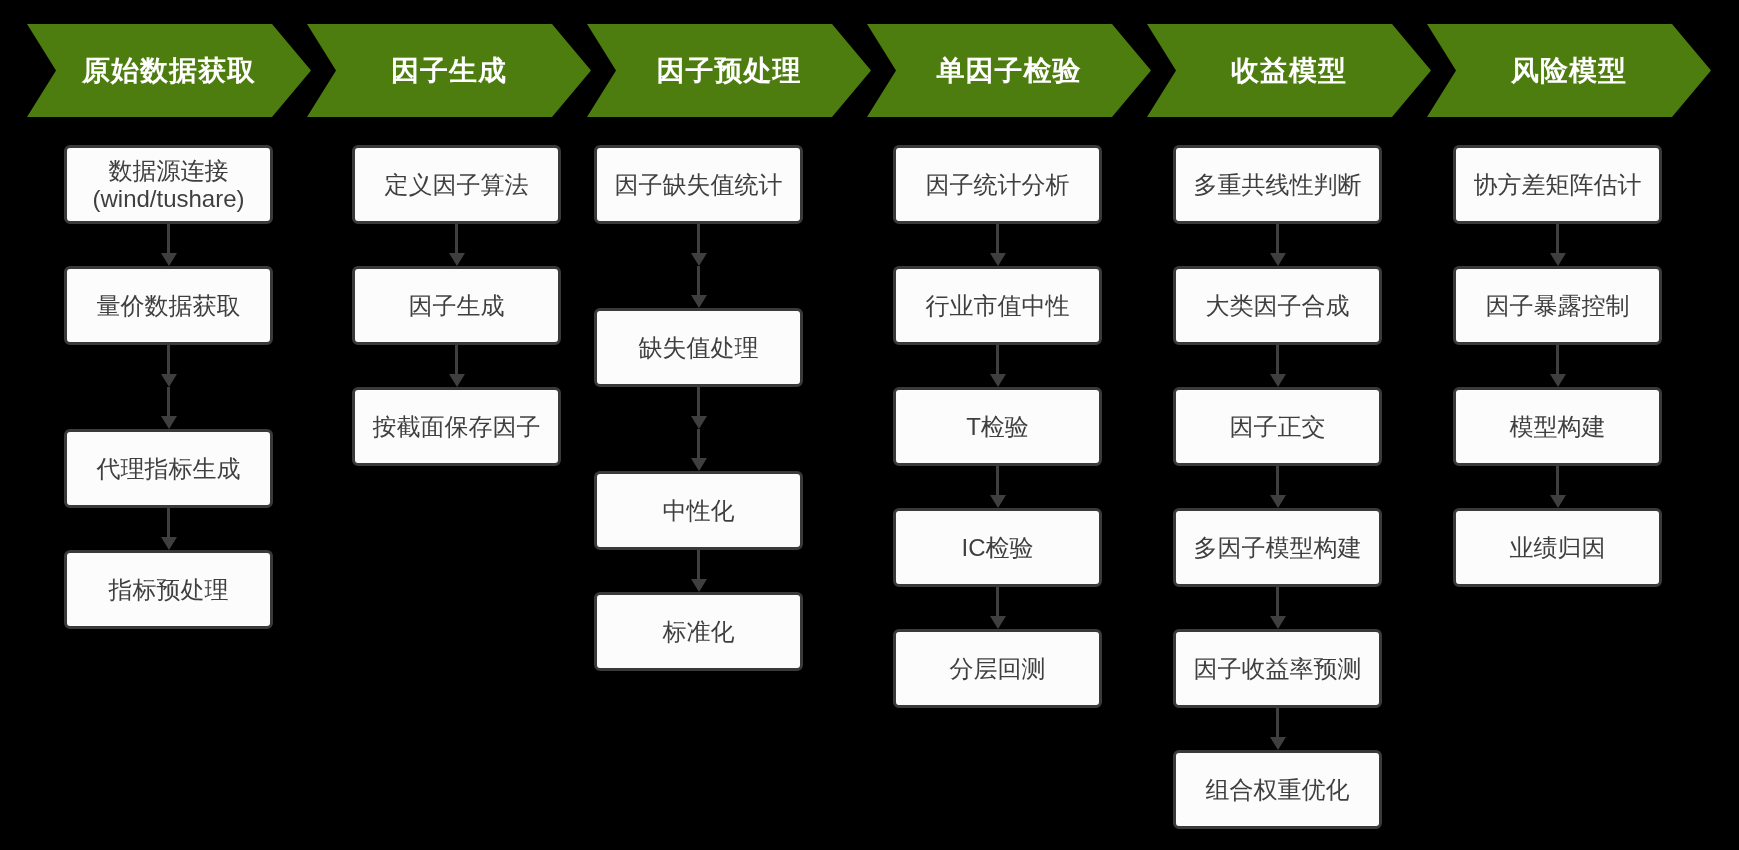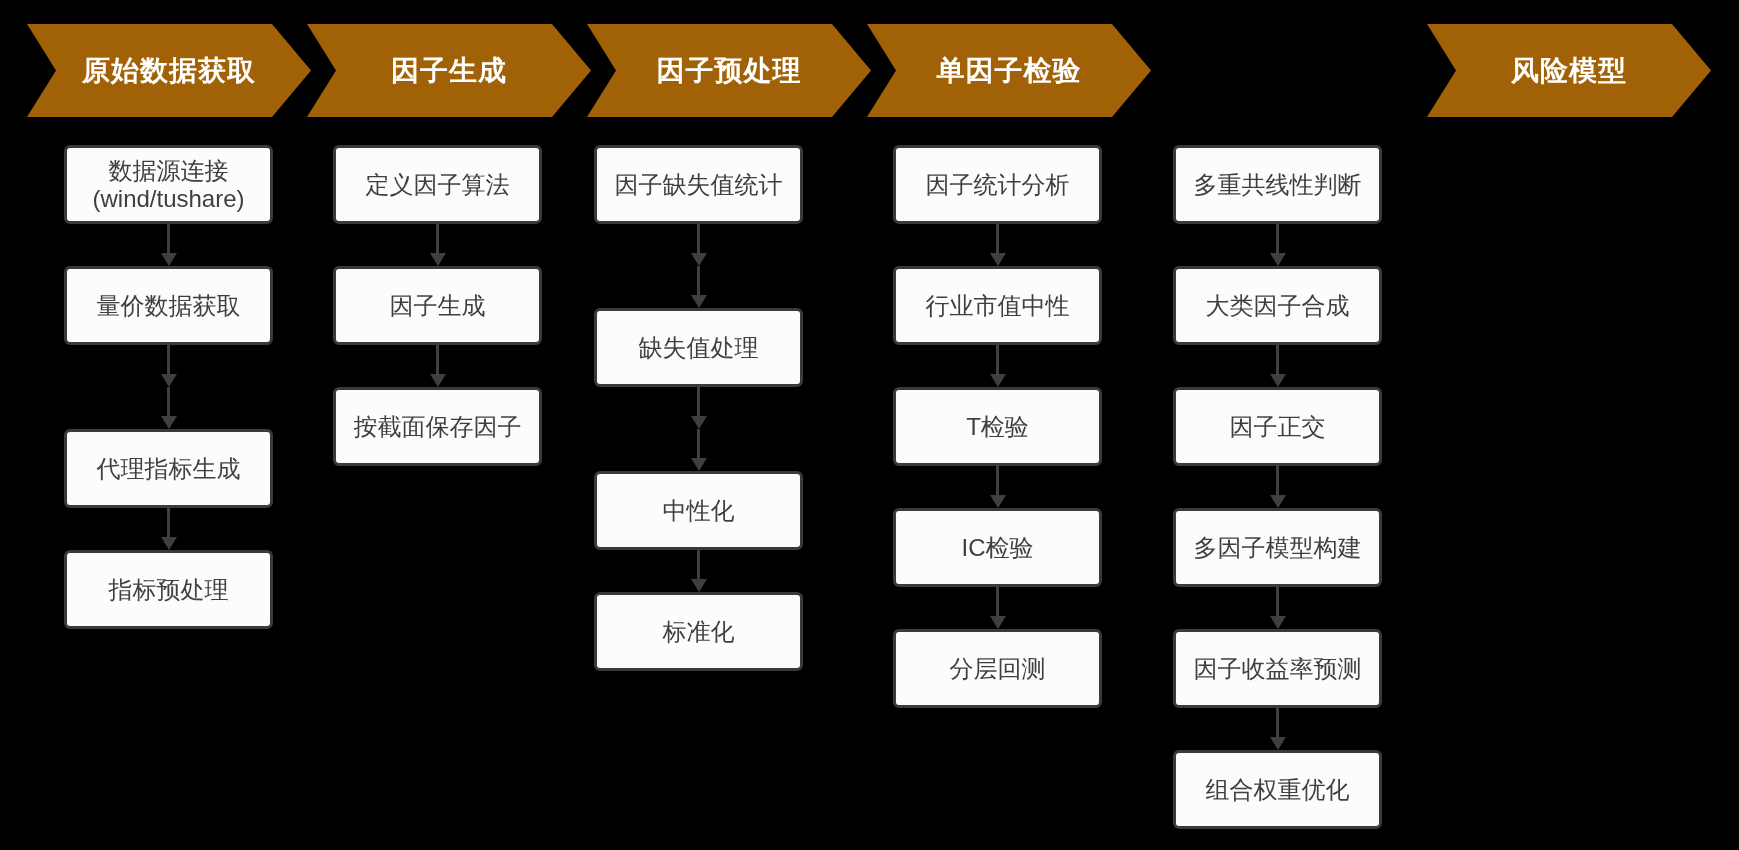--- a/index.html
+++ b/index.html
@@ -14,21 +14,21 @@
     height: 850px;
     background: #000000;
     overflow: hidden;
   }
   
   .chev {
     position: absolute;
     top: 24px;
     width: 284px;
     height: 93px;
-    background: #a16207;
+    background: #4d7c0f;
     clip-path: polygon(0px 0%, 245px 0%, 284px 50%, 245px 100%, 0px 100%, 29px 50%);
     display: flex;
     align-items: center;
     justify-content: center;
   }
   .chev span {
     color: #ffffff;
     font-size: 28px;
     font-weight: bold;
     letter-spacing: 1px;
@@ -92,20 +92,23 @@
     </div>
   <div class="chev" style="left:307px">
       <span>因子生成</span>
     </div>
   <div class="chev" style="left:867px">
       <span>单因子检验</span>
     </div>
   <div class="chev" style="left:587px">
       <span>因子预处理</span>
     </div>
+  <div class="chev" style="left:1147px">
+      <span>收益模型</span>
+    </div>
   <div class="chev" style="left:1427px">
       <span>风险模型</span>
     </div>
 
   <div class="col" style="left:64px">
     <div class="box">
         <span>数据源连接
 (wind/tushare)</span>
       </div>
     <div class="arrow">
@@ -128,21 +131,21 @@
       </div>
     <div class="arrow">
         <div class="line"></div>
         <div class="head"></div>
       </div>
     <div class="box">
         <span>指标预处理</span>
       </div>
   </div>
 
-  <div class="col" style="left:333px">
+  <div class="col" style="left:352px">
     <div class="box">
         <span>定义因子算法</span>
       </div>
     <div class="arrow">
         <div class="line"></div>
         <div class="head"></div>
       </div>
     <div class="box">
         <span>因子生成</span>
       </div>
@@ -258,14 +261,40 @@
       </div>
     <div class="arrow">
         <div class="line"></div>
         <div class="head"></div>
       </div>
     <div class="box">
         <span>分层回测</span>
       </div>
   </div>
 
+  <div class="col" style="left:1453px">
+    <div class="box">
+        <span>协方差矩阵估计</span>
+      </div>
+    <div class="arrow">
+        <div class="line"></div>
+        <div class="head"></div>
+      </div>
+    <div class="box">
+        <span>因子暴露控制</span>
+      </div>
+    <div class="arrow">
+        <div class="line"></div>
+        <div class="head"></div>
+      </div>
+    <div class="box">
+        <span>模型构建</span>
+      </div>
+    <div class="arrow">
+        <div class="line"></div>
+        <div class="head"></div>
+      </div>
+    <div class="box">
+        <span>业绩归因</span>
+      </div>
+  </div>
 
 </div>
 
 </body></html>

